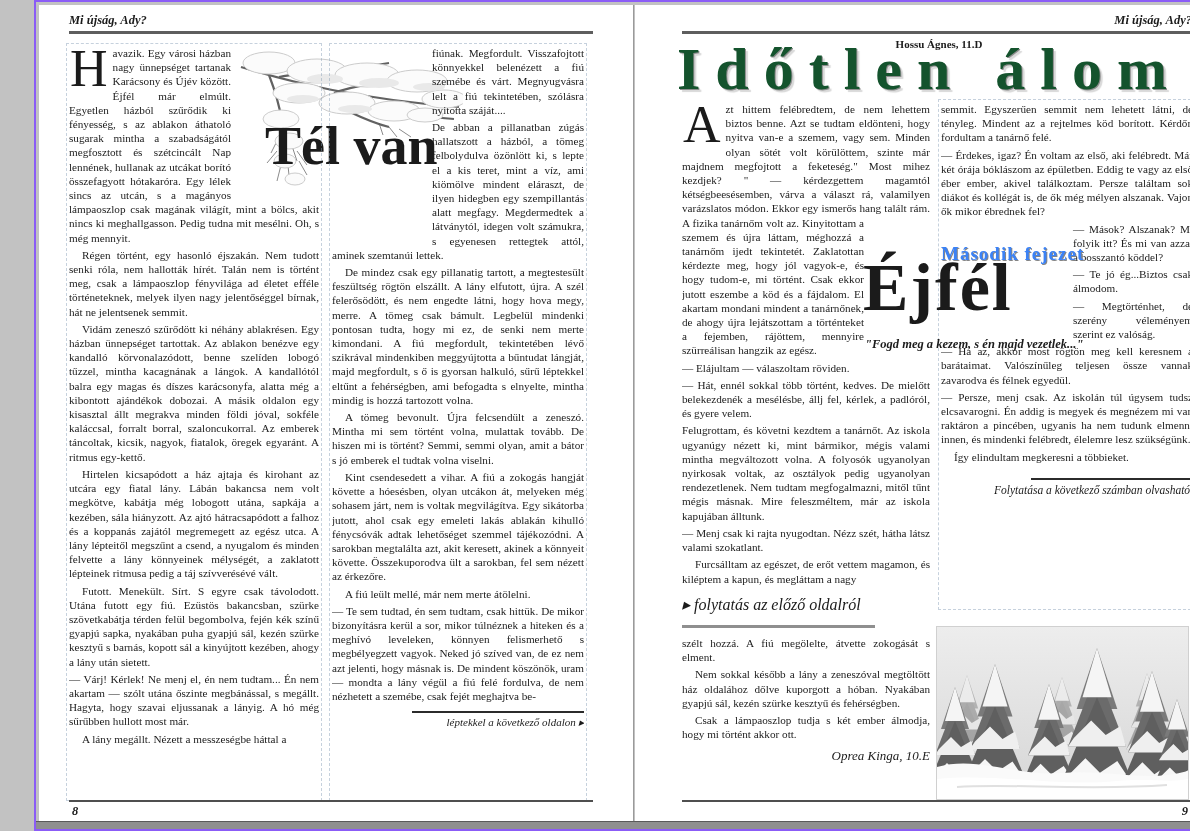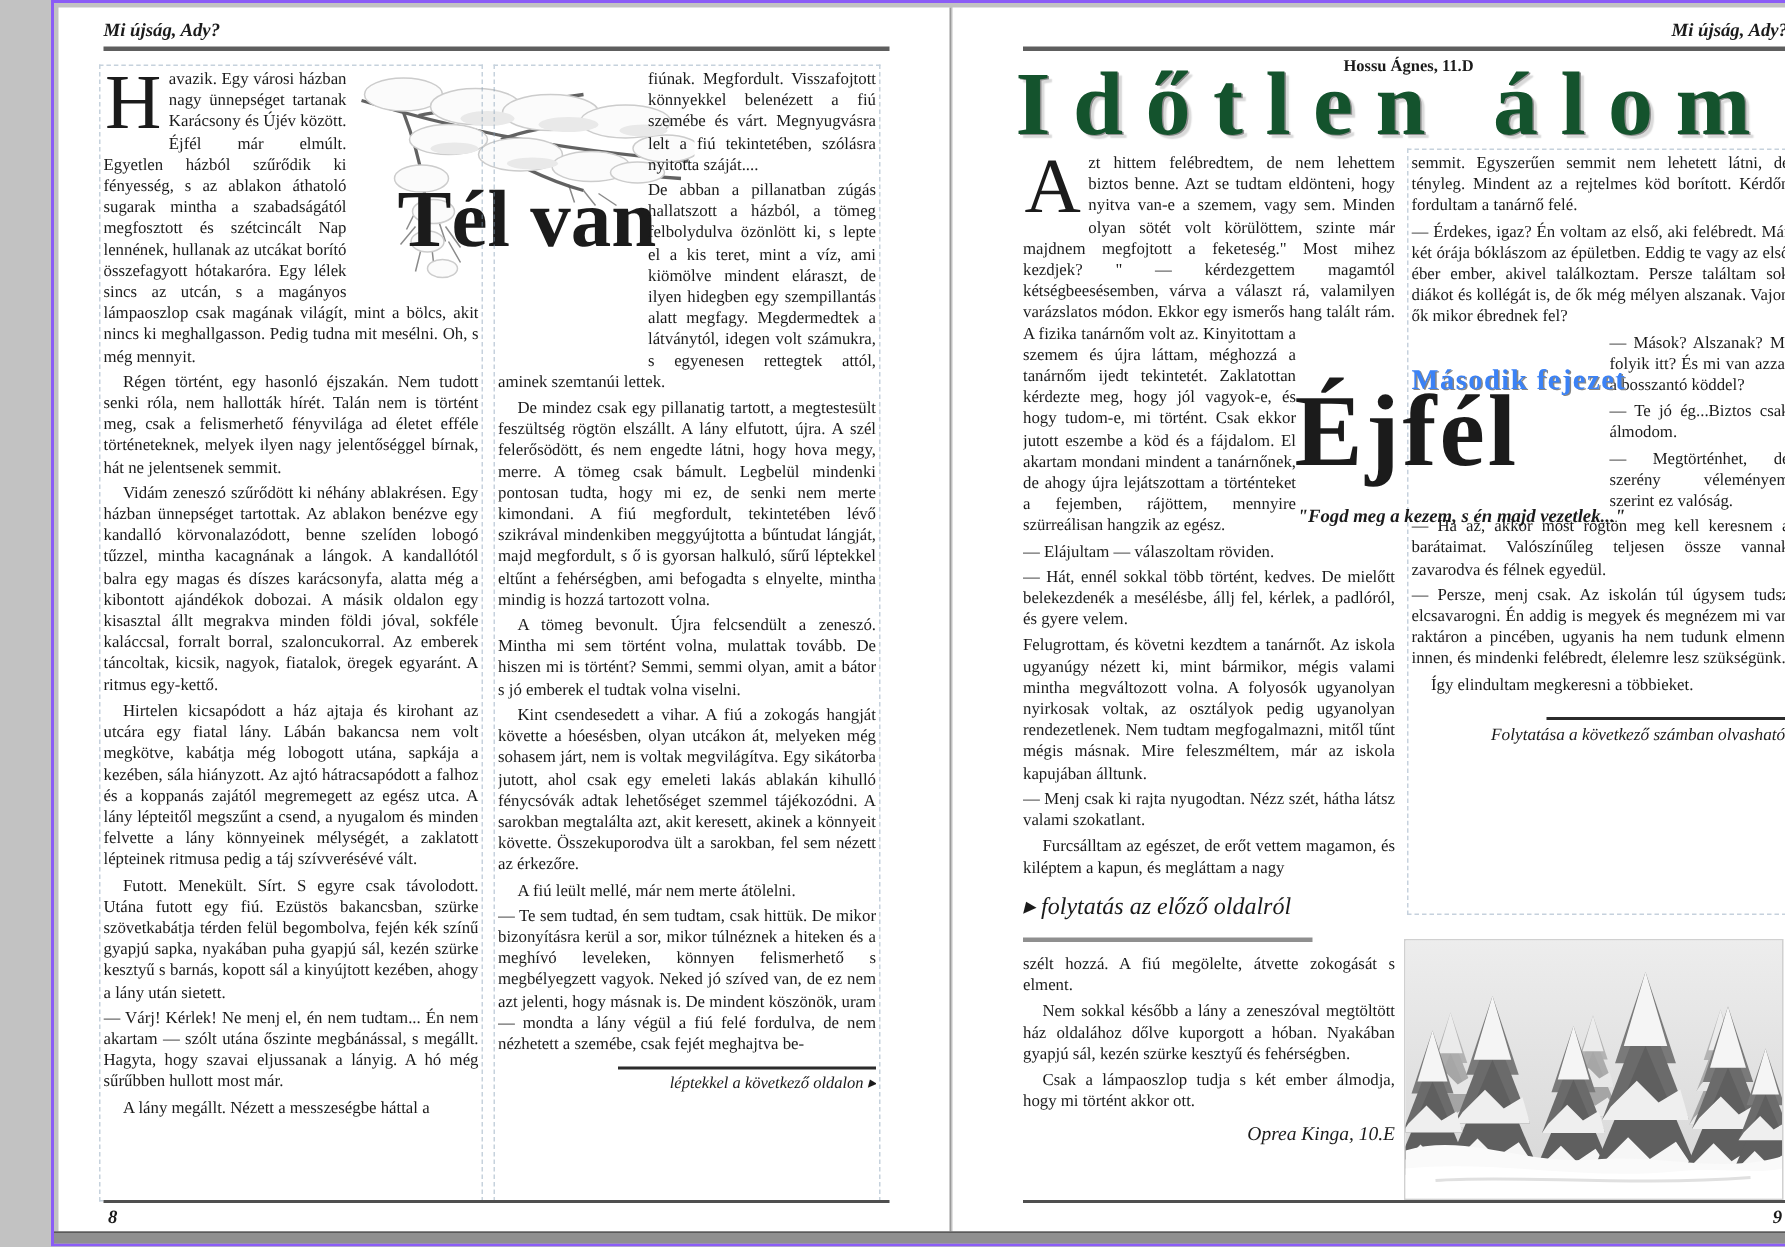--- a/index.html
+++ b/index.html
@@ -125,21 +125,21 @@
           <ellipse cx="64" cy="58" rx="16" ry="4"></ellipse>
           <ellipse cx="116" cy="68" rx="17" ry="4"></ellipse>
           <ellipse cx="190" cy="46" rx="16" ry="4"></ellipse>
         </g>
       </svg>
     </div>
     <div class="telvan">Tél van</div>
 
     <div class="col lcol1">
       <p><span class="cut-img-r"></span><span class="dcap">H</span><span>avazik. Egy városi házban nagy ünnepséget tartanak Karácsony és Újév között. Éjfél már elmúlt. Egyetlen házból szűrődik ki fényesség, s az ablakon áthatoló sugarak mintha a szabadságától megfosztott és szétcincált Nap lennének, hullanak az utcákat borító összefagyott hótakaróra. Egy lélek sincs az utcán, s a magányos lámpaoszlop csak magának világít, mint a bölcs, akit nincs ki meghallgasson. Pedig tudna mit mesélni. Oh, s még mennyit.</span></p>
-      <p class="ind">Régen történt, egy hasonló éjszakán. Nem tudott senki róla, nem hallották hírét. Talán nem is történt meg, csak a felismerhető fényvilága ad életet efféle történeteknek, melyek ilyen nagy jelentőséggel bírnak, hát ne jelentsenek semmit.</p>
+      <p class="ind">Régen történt, egy hasonló éjszakán. Nem tudott senki róla, nem hallották hírét. Talán nem is történt meg, csak a lámpaoszlop fényvilága ad életet efféle történeteknek, melyek ilyen nagy jelentőséggel bírnak, hát ne jelentsenek semmit.</p>
       <p class="ind">Vidám zeneszó szűrődött ki néhány ablakrésen. Egy házban ünnepséget tartottak. Az ablakon benézve egy kandalló körvonalazódott, benne szelíden lobogó tűzzel, mintha kacagnának a lángok. A kandallótól balra egy magas és díszes karácsonyfa, alatta még a kibontott ajándékok dobozai. A másik oldalon egy kisasztal állt megrakva minden földi jóval, sokféle kaláccsal, forralt borral, szaloncukorral. Az emberek táncoltak, kicsik, nagyok, fiatalok, öregek egyaránt. A ritmus egy-kettő.</p>
       <p class="ind">Hirtelen kicsapódott a ház ajtaja és kirohant az utcára egy fiatal lány. Lábán bakancsa nem volt megkötve, kabátja még lobogott utána, sapkája a kezében, sála hiányzott. Az ajtó hátracsapódott a falhoz és a koppanás zajától megremegett az egész utca. A lány lépteitől megszűnt a csend, a nyugalom és minden felvette a lány könnyeinek mélységét, a zaklatott lépteinek ritmusa pedig a táj szívverésévé vált.</p>
       <p class="ind">Futott. Menekült. Sírt. S egyre csak távolodott. Utána futott egy fiú. Ezüstös bakancsban, szürke szövetkabátja térden felül begombolva, fején kék színű gyapjú sapka, nyakában puha gyapjú sál, kezén szürke kesztyű s barnás, kopott sál a kinyújtott kezében, ahogy a lány után sietett.</p>
       <p>— Várj! Kérlek! Ne menj el, én nem tudtam... Én nem akartam — szólt utána őszinte megbánással, s megállt. Hagyta, hogy szavai eljussanak a lányig. A hó még sűrűbben hullott most már.</p>
       <p class="ind">A lány megállt. Nézett a messzeségbe háttal a</p>
     </div>
 
     <div class="col lcol2">
       <p><span class="cut-img-l"></span><span>fiúnak. Megfordult. Visszafojtott könnyekkel belenézett a fiú szemébe és várt. Megnyugvásra lelt a fiú tekintetében, szólásra nyitotta száját....</span></p>
       <p>De abban a pillanatban zúgás hallatszott a házból, a tömeg felbolydulva özönlött ki, s lepte el a kis teret, mint a víz, ami kiömölve mindent eláraszt, de ilyen hidegben egy szempillantás alatt megfagy. Megdermedtek a látványtól, idegen volt számukra, s egyenesen rettegtek attól, aminek szemtanúi lettek.</p>

